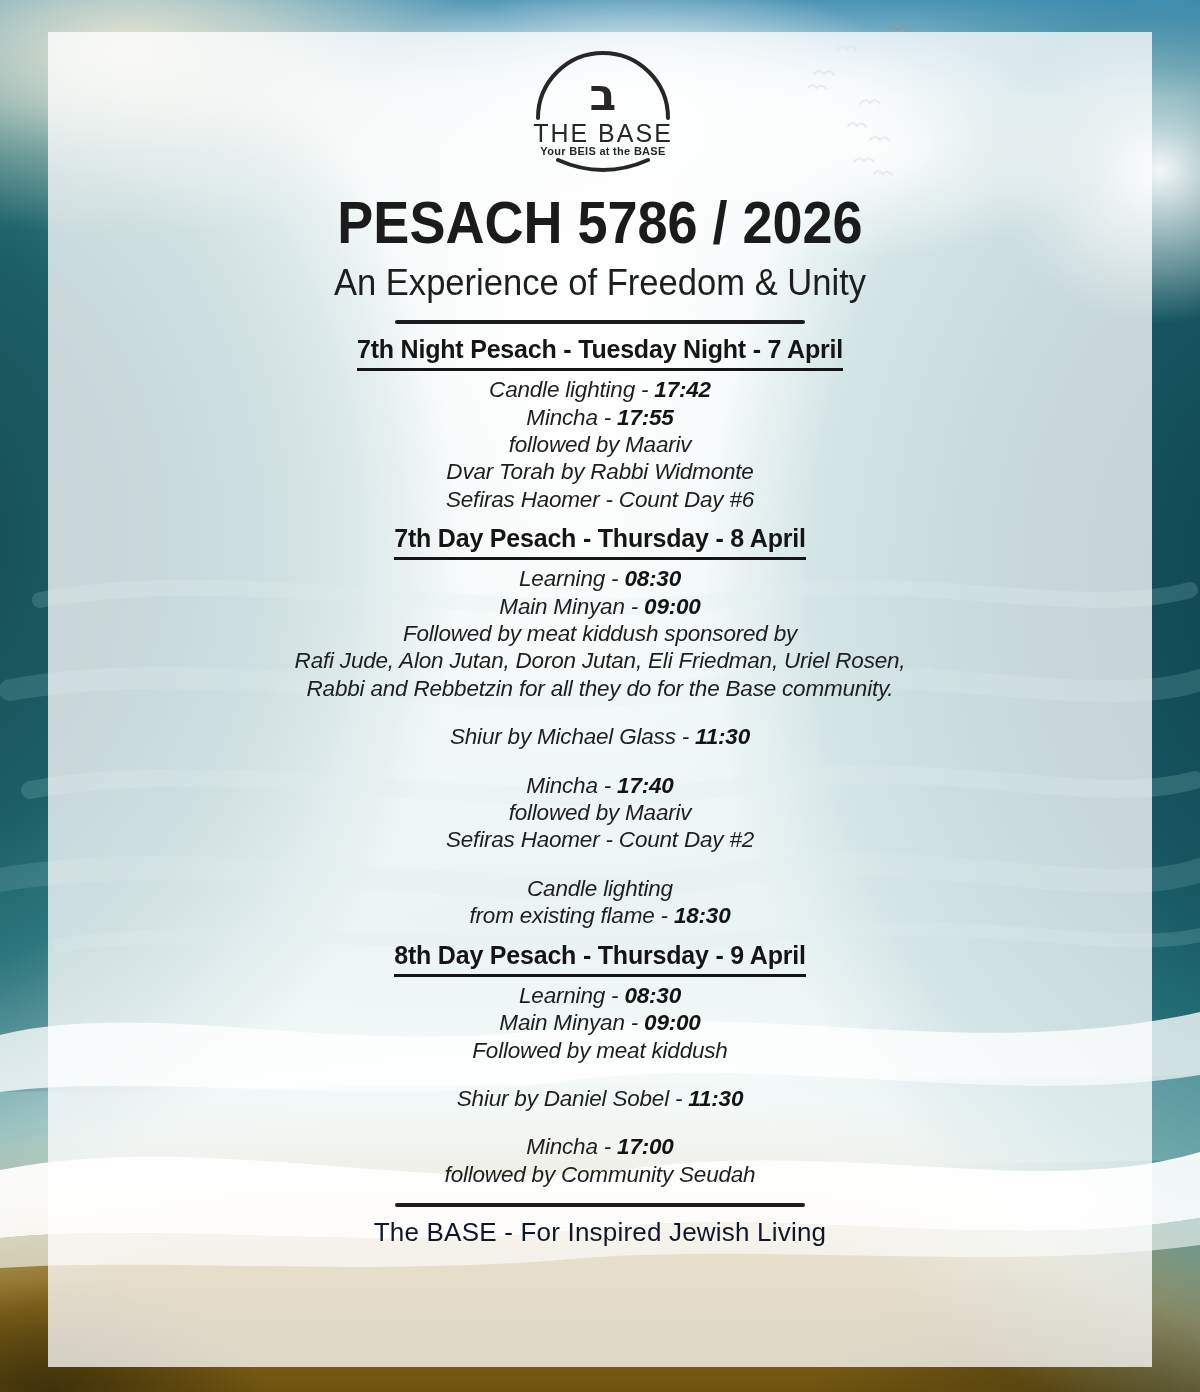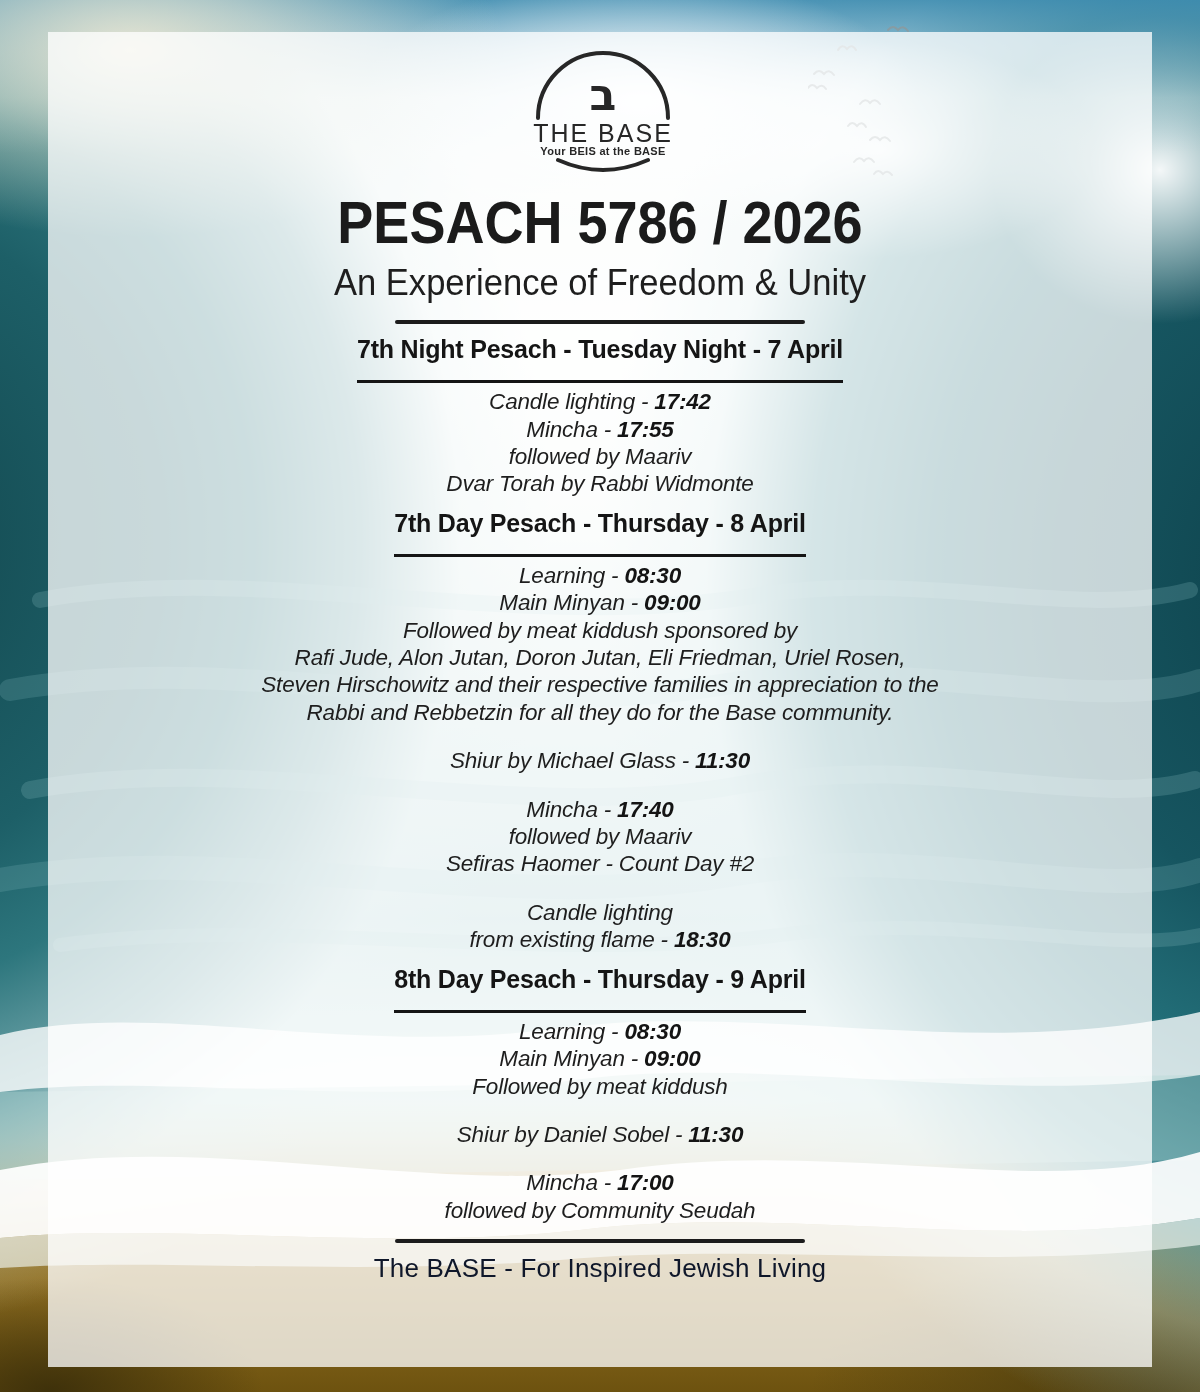--- a/index.html
+++ b/index.html
@@ -45,21 +45,21 @@
   .logo{margin:14px auto 0;width:160px;height:135px;}
   .title{
     margin:12px 0 0;font-size:60px;line-height:1;font-weight:700;color:#1b1b1b;
     letter-spacing:0;transform:scaleX(0.9);transform-origin:center;
   }
   .subtitle{margin:8px 0 0;font-size:36px;line-height:1.2;font-weight:400;color:#1e1e1e;transform:scaleX(0.96);}
   .rule{width:410px;height:4px;background:#1c1c1c;margin:16px auto 10px;border-radius:2px;}
   .rule.footer-rule{margin:15px auto 10px;}
   .sec{margin:0;}
   .sec-h{font-size:25px;font-weight:700;letter-spacing:-0.2px;margin:11px 0 5px;color:#151515;}
-  .sec-h span{display:inline-block;border-bottom:3px solid #151515;padding-bottom:16px;}
+  .sec-h span{display:inline-block;border-bottom:3px solid #151515;padding-bottom:4px;}
   .line{font-size:22.5px;line-height:27.4px;letter-spacing:-0.2px;color:#1e1e1e;font-style:italic;}
   .line b{font-weight:700;color:#141414;}
   .line.gap{margin-top:21px;}
   .footer-text{font-size:26px;line-height:1.2;color:#0f172a;letter-spacing:0.2px;}
 </style>
 </head>
 <body>
 
 <div class="bg">
 
@@ -113,28 +113,28 @@
   <h2 class="subtitle">An Experience of Freedom &amp; Unity</h2>
   <div class="rule"></div>
 
   <div>
       <section class="sec">
         <div class="sec-h"><span>7th Night Pesach - Tuesday Night - 7 April</span></div>
         <div class="line">Candle lighting - <b>17:42</b></div>
         <div class="line">Mincha - <b>17:55</b></div>
         <div class="line">followed by Maariv</div>
         <div class="line">Dvar Torah by Rabbi Widmonte</div>
+        <div class="line">Sefiras Haomer - Count Day #6</div>
       </section>
       <section class="sec">
         <div class="sec-h"><span>7th Day Pesach - Thursday - 8 April</span></div>
         <div class="line">Learning - <b>08:30</b></div>
         <div class="line">Main Minyan - <b>09:00</b></div>
         <div class="line">Followed by meat kiddush sponsored by</div>
         <div class="line">Rafi Jude, Alon Jutan, Doron Jutan, Eli Friedman, Uriel Rosen,</div>
-        <div class="line">Steven Hirschowitz and their respective families in appreciation to the</div>
         <div class="line">Rabbi and Rebbetzin for all they do for the Base community.</div>
         <div class="line gap">Shiur by Michael Glass - <b>11:30</b></div>
         <div class="line gap">Mincha - <b>17:40</b></div>
         <div class="line">followed by Maariv</div>
         <div class="line">Sefiras Haomer - Count Day #2</div>
         <div class="line gap">Candle lighting</div>
         <div class="line">from existing flame - <b>18:30</b></div>
       </section>
       <section class="sec">
         <div class="sec-h"><span>8th Day Pesach - Thursday - 9 April</span></div>

